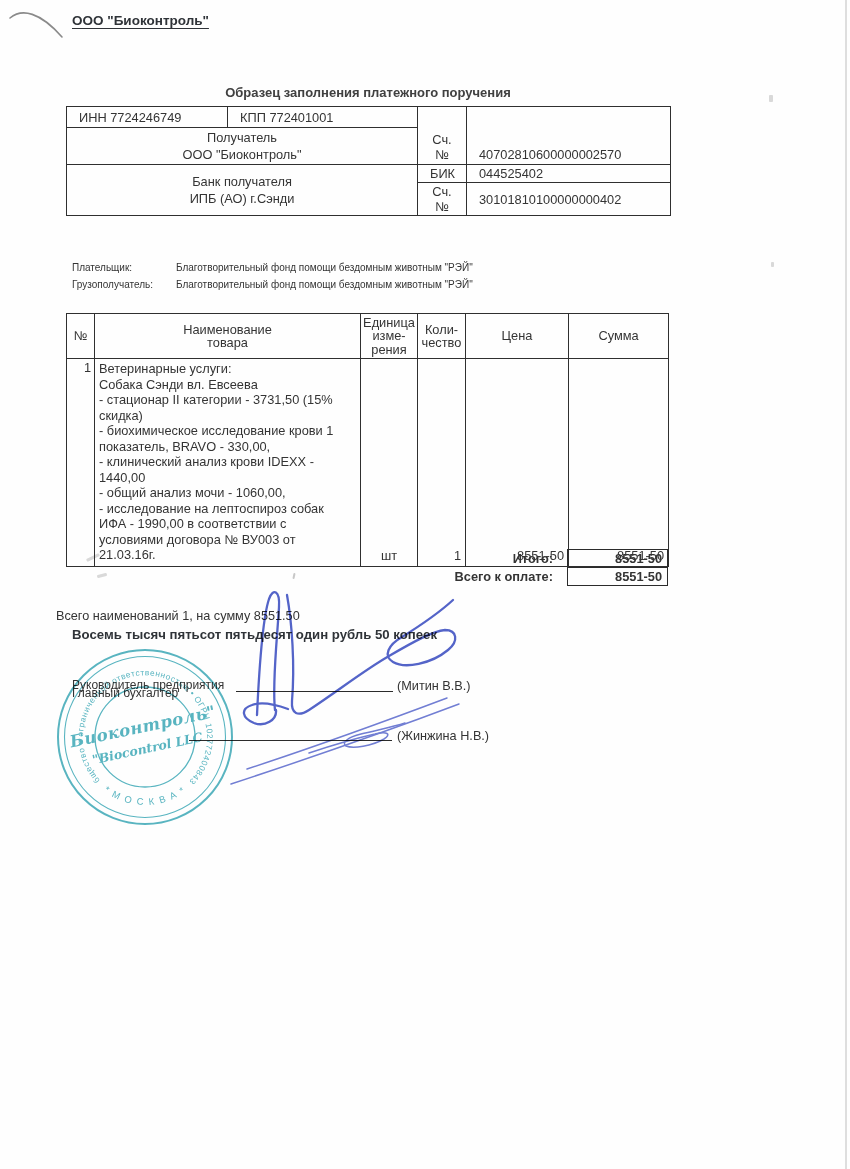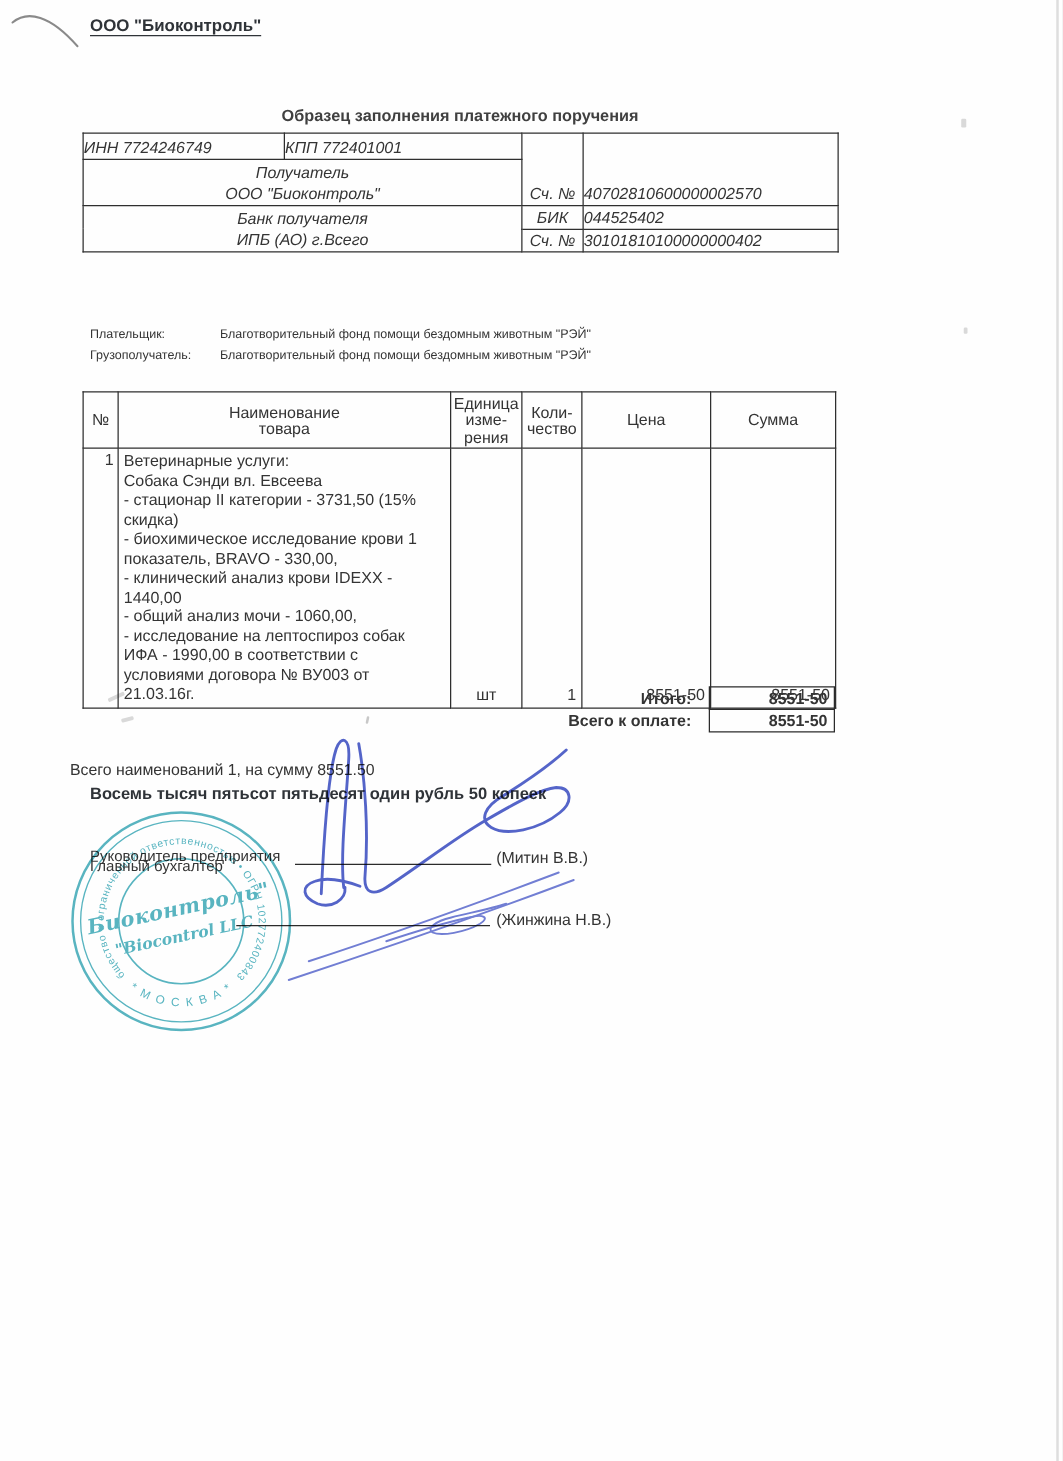--- a/index.html
+++ b/index.html
@@ -12,21 +12,21 @@
   }
   .abs{position:absolute;}
   
   .company{top:13px;left:72px;font-size:13.5px;font-weight:bold;color:#2f3338;
            text-decoration:underline;text-underline-offset:3px;}
   .address{top:49px;left:72px;font-size:12.5px;font-weight:bold;color:#2f3338;}
   .sample-title{top:85px;left:66px;width:604px;text-align:center;font-size:13px;font-weight:bold;color:#404040;}
   
   table{border-collapse:collapse;table-layout:fixed;}
   .bank-table{left:66px;top:106px;width:604px;font-size:12.8px;}
-  .bank-table td{border:1px solid #2f2f2f;padding:1px 0;vertical-align:middle;overflow:hidden;font-style:italic;}
+  .bank-table td{border:1px solid #2f2f2f;padding:1px 12px;vertical-align:middle;overflow:hidden;}
   .bank-table .two-line div{line-height:17px;text-align:center;}
   .bank-table .v-bottom{vertical-align:bottom;padding-bottom:2px;}
   .bank-table .c{text-align:center;}
   
   .invoice-title{top:203px;left:66px;width:604px;text-align:center;
                  font-size:19px;font-weight:bold;color:#3c4046;letter-spacing:.2px;}
   
   .parties{top:260px;left:72px;font-size:10px;}
   .party-row{display:grid;grid-template-columns:104px auto;line-height:16.5px;}
   
@@ -101,21 +101,21 @@
     </tr>
     <tr style="height:35px;">
       <td colspan="2" class="two-line">
         <div>Получатель</div>
         <div>ООО "Биоконтроль"</div>
       </td>
     </tr>
     <tr style="height:17px;">
       <td colspan="2" rowspan="2" class="two-line">
         <div>Банк получателя</div>
-        <div>ИПБ (АО) г.Всего</div>
+        <div>ИПБ (АО) г.Сэнди</div>
       </td>
       <td class="c">БИК</td>
       <td>044525402</td>
     </tr>
     <tr style="height:17px;">
       <td class="c">Сч. №</td>
       <td>30101810100000000402</td>
     </tr>
   </tbody>
     </table>

